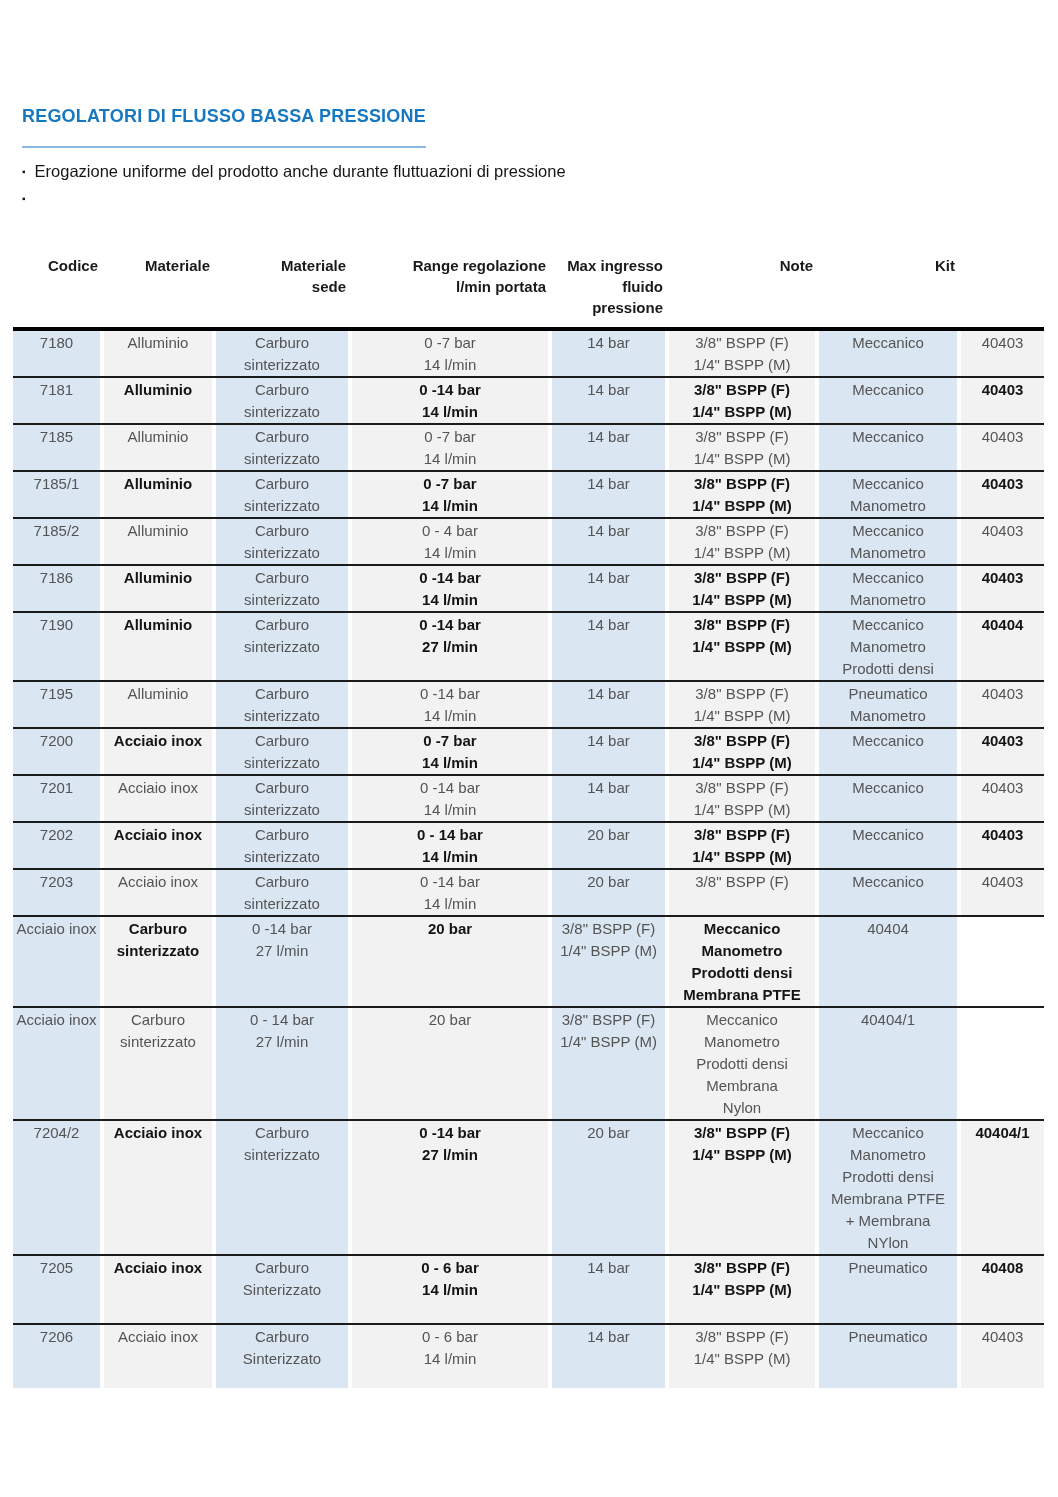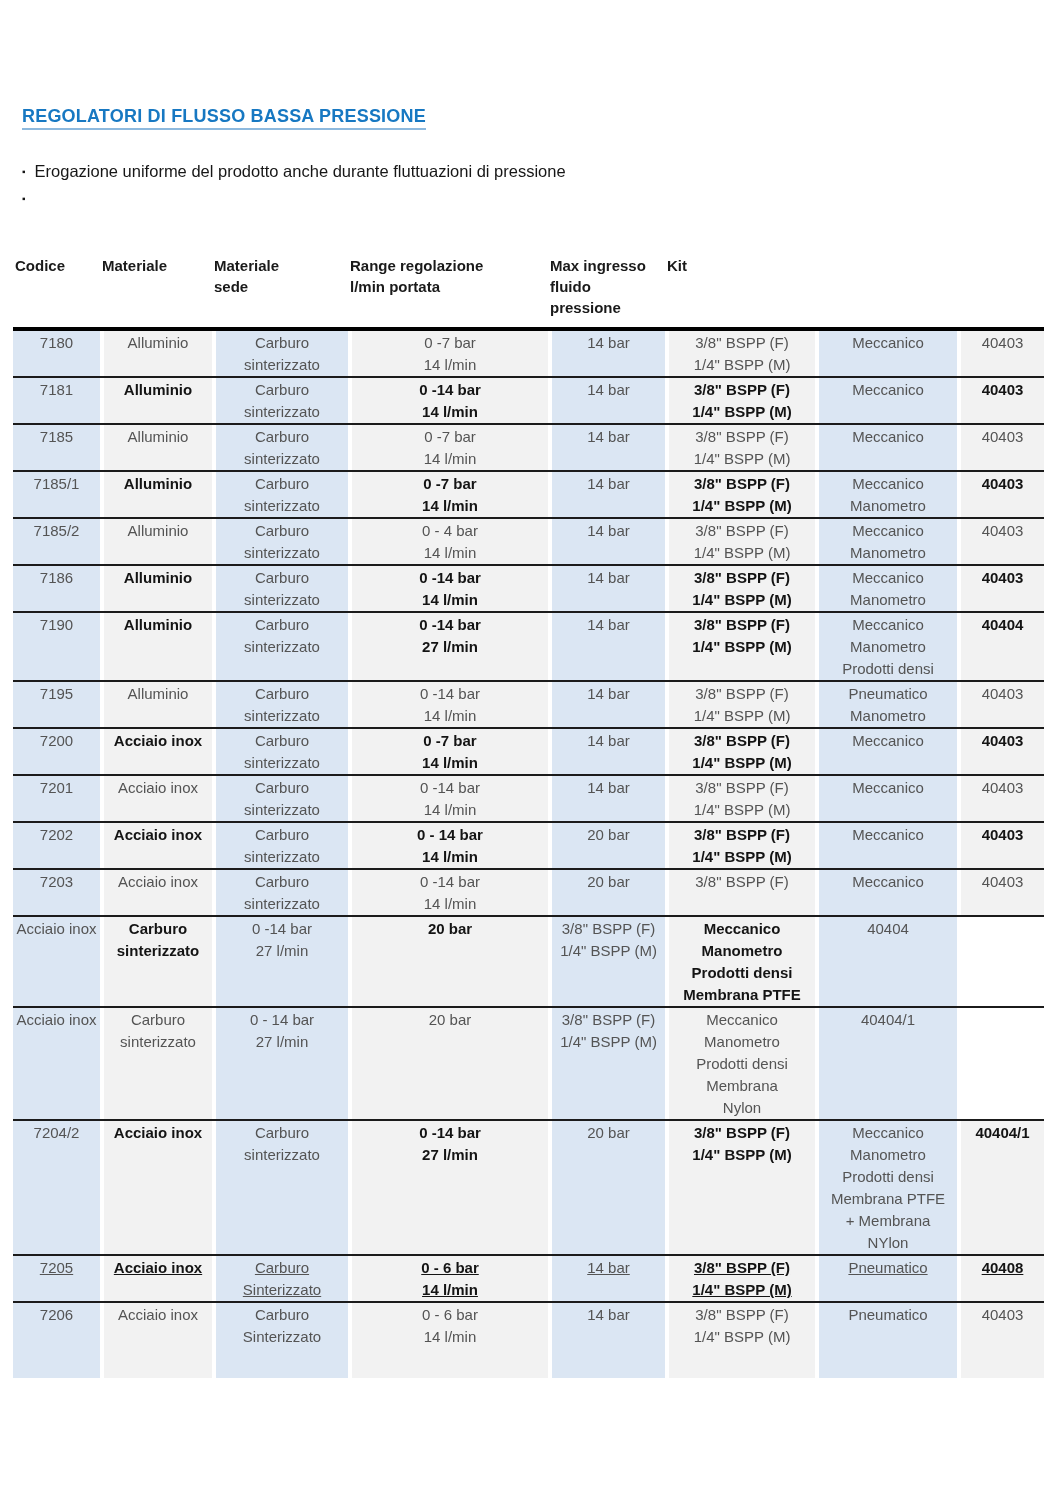--- a/index.html
+++ b/index.html
@@ -19,21 +19,21 @@
     position:relative;
     font-family:"Liberation Sans", sans-serif;
     overflow:hidden;
   }
   .page-title{
     position:absolute;left:22px;top:106px;
     font-size:18px;font-weight:bold;
     color:var(--title-blue);
     letter-spacing:0.2px;
     border-bottom:2px solid var(--underline-blue);
-    padding-bottom:1px;
+    padding-bottom:19px;
     display:inline-block;
   }
   .bullets{
     position:absolute;left:22px;top:158px;
   }
   .bullet-line{
     font-size:16.5px;color:#171717;
     line-height:27px;
     display:flex;align-items:center;
   }
@@ -48,21 +48,21 @@
   }
   .thead,.trow{
     display:grid;
     grid-template-columns:87px 112px 136px 200px 117px 150px 142px 87px;
   }
   .thead{
     border-bottom:4px solid #000000;
   }
   .hcell{
     font-size:15px;font-weight:bold;color:var(--text-black);
-    text-align:left;
+    text-align:right;
     line-height:21px;
     padding:5px 2px 9px 2px;
     white-space:pre-line;
   }
   .tbody .trow{
     border-bottom:2px solid var(--border-dark);
   }
   .tbody .trow:last-child{
     border-bottom:none;
   }
@@ -80,22 +80,22 @@
   .cell:nth-child(odd){background:var(--col-blue);}
   .cell:nth-child(even){background:var(--col-gray);}
   
   .trow.bold .cell:nth-child(2),
   .trow.bold .cell:nth-child(4),
   .trow.bold .cell:nth-child(6),
   .trow.bold .cell:nth-child(8){
     font-weight:bold;color:var(--text-bold);
   }
   
-  .tbody .trow:nth-last-child(2) .cell{text-decoration:underline;}
-  .tbody .trow:last-child .cell{padding-bottom:30px;}
+  .tbody .trow:nth-last-child(2) .cell{padding-bottom:22px;}
+  .tbody .trow:last-child .cell{padding-bottom:18px;}
 </style>
 </head>
 <body>
 
 <div class="page-title">REGOLATORI DI FLUSSO BASSA PRESSIONE</div>
 
 <div class="bullets">
   <div class="bullet-line">
     <span class="bullet-marker">▪</span>
     <span>Erogazione uniforme del prodotto anche durante fluttuazioni di pressione</span>
@@ -108,20 +108,21 @@
 <div class="catalog-table">
   <div class="thead">
     <div class="hcell">Codice</div>
     <div class="hcell">Materiale</div>
     <div class="hcell">Materiale
 sede</div>
     <div class="hcell">Range regolazione
 l/min portata</div>
     <div class="hcell">Max ingresso
 fluido pressione</div>
+    <div class="hcell">Note</div>
     <div class="hcell">Kit</div>
   </div>
   <div class="tbody">
       <div class="trow">
         <div class="cell">7180</div>
         <div class="cell">Alluminio</div>
         <div class="cell">Carburo
 sinterizzato</div>
         <div class="cell">0 -7 bar
 14 l/min</div>

